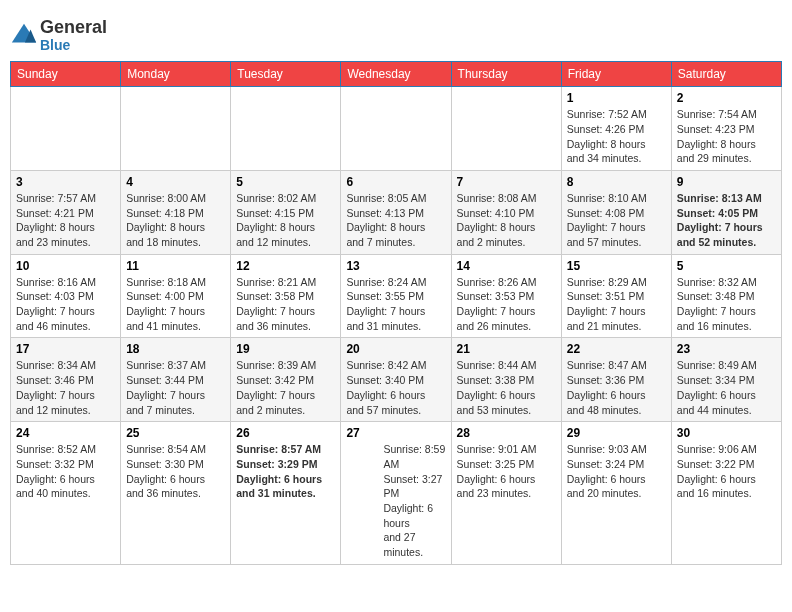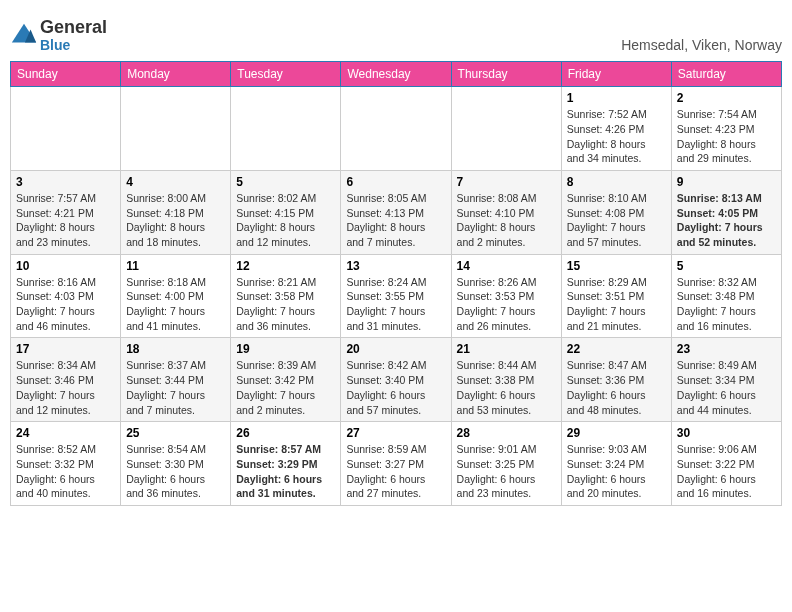--- a/index.html
+++ b/index.html
@@ -52,21 +52,21 @@
     .location {
       font-size: 14px;
       color: #555;
     }
     table {
       width: 100%;
       border-collapse: collapse;
       font-size: 11px;
     }
     th {
-      background-color: #ec4899;
+      background-color: #ef4444;
       color: #fff;
       text-align: left;
       padding: 5px 6px;
       font-size: 12px;
       font-weight: normal;
       border: 1px solid #2a7ab5;
     }
     td {
       border: 1px solid #ccc;
       vertical-align: top;
@@ -106,21 +106,20 @@
     <svg class="logo-icon" viewBox="0 0 30 30">
       <polygon points="15,2 28,22 2,22" fill="#2a7ab5"></polygon>
       <polygon points="22,8 28,22 16,22" fill="#1a5a8a"></polygon>
     </svg>
     <div class="logo-text">
       <span class="logo-general">General</span>
       <span class="logo-blue">Blue</span>
     </div>
   </div>
   <div class="title-block">
-    <div class="location">Hemsedal, Viken, Norway</div>
   </div>
 </div>
 
 <table>
   <thead>
     <tr>
       <th>Sunday</th>
       <th>Monday</th>
       <th>Tuesday</th>
       <th>Wednesday</th>
@@ -321,21 +320,21 @@
         </td>
         <td>
           <span class="day-num">26</span>
           <div class="day-info" style="white-space: pre-line; font-weight: bold;">Sunrise: 8:57 AM
 Sunset: 3:29 PM
 Daylight: 6 hours
 and 31 minutes.</div>
         </td>
         <td>
           <span class="day-num">27</span>
-          <div class="day-info" style="white-space: pre-line;">Sunrise: 8:59 AM
+          <div class="day-info" style="white-space: pre-line; margin-left: 37px;">Sunrise: 8:59 AM
 Sunset: 3:27 PM
 Daylight: 6 hours
 and 27 minutes.</div>
         </td>
         <td>
           <span class="day-num">28</span>
           <div class="day-info" style="white-space: pre-line;">Sunrise: 9:01 AM
 Sunset: 3:25 PM
 Daylight: 6 hours
 and 23 minutes.</div>

